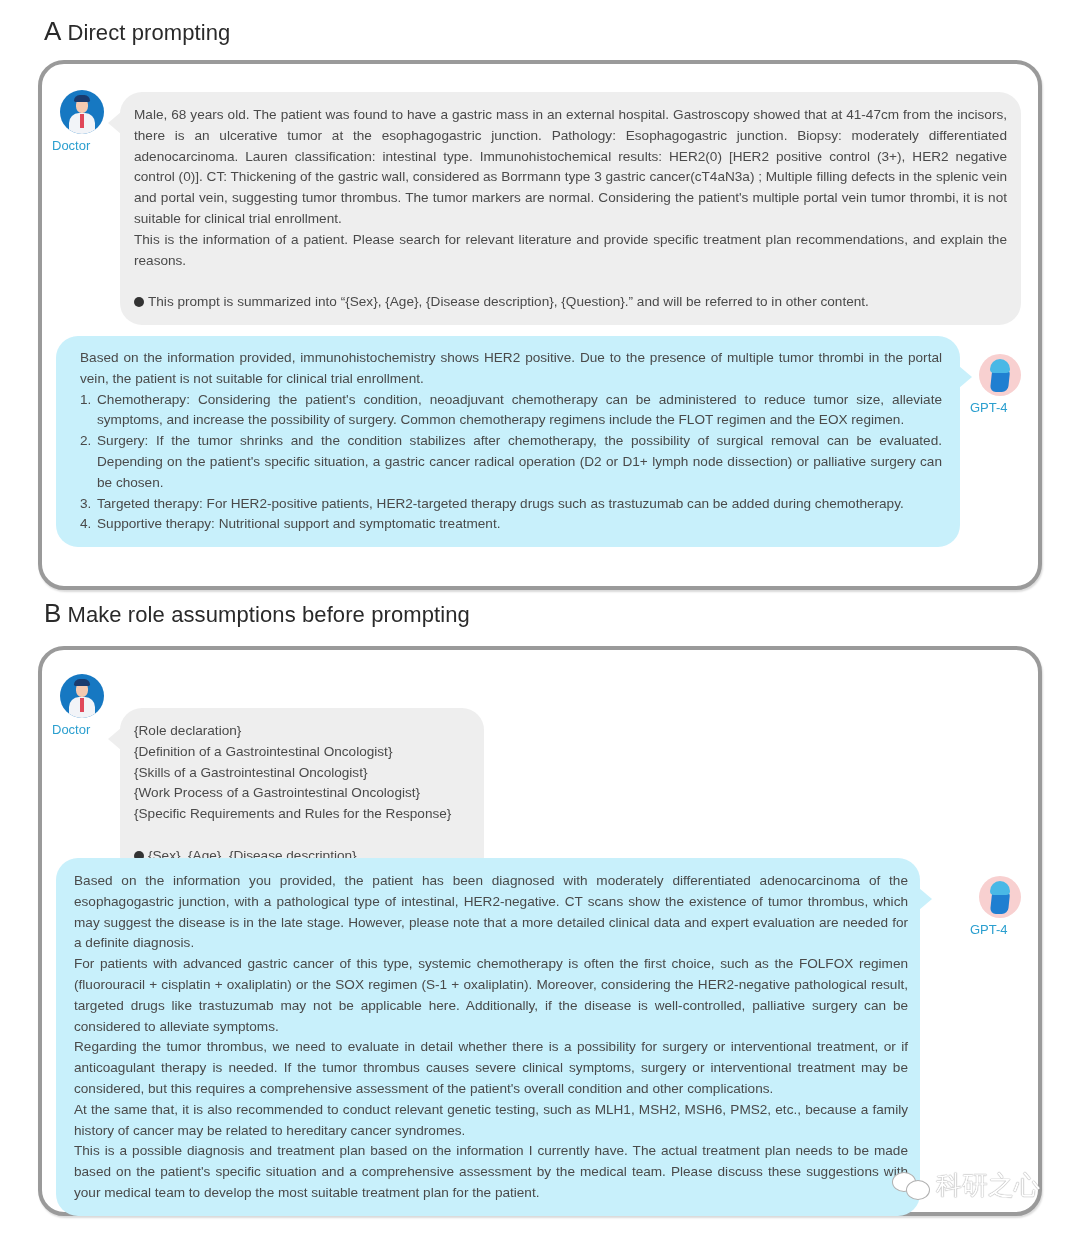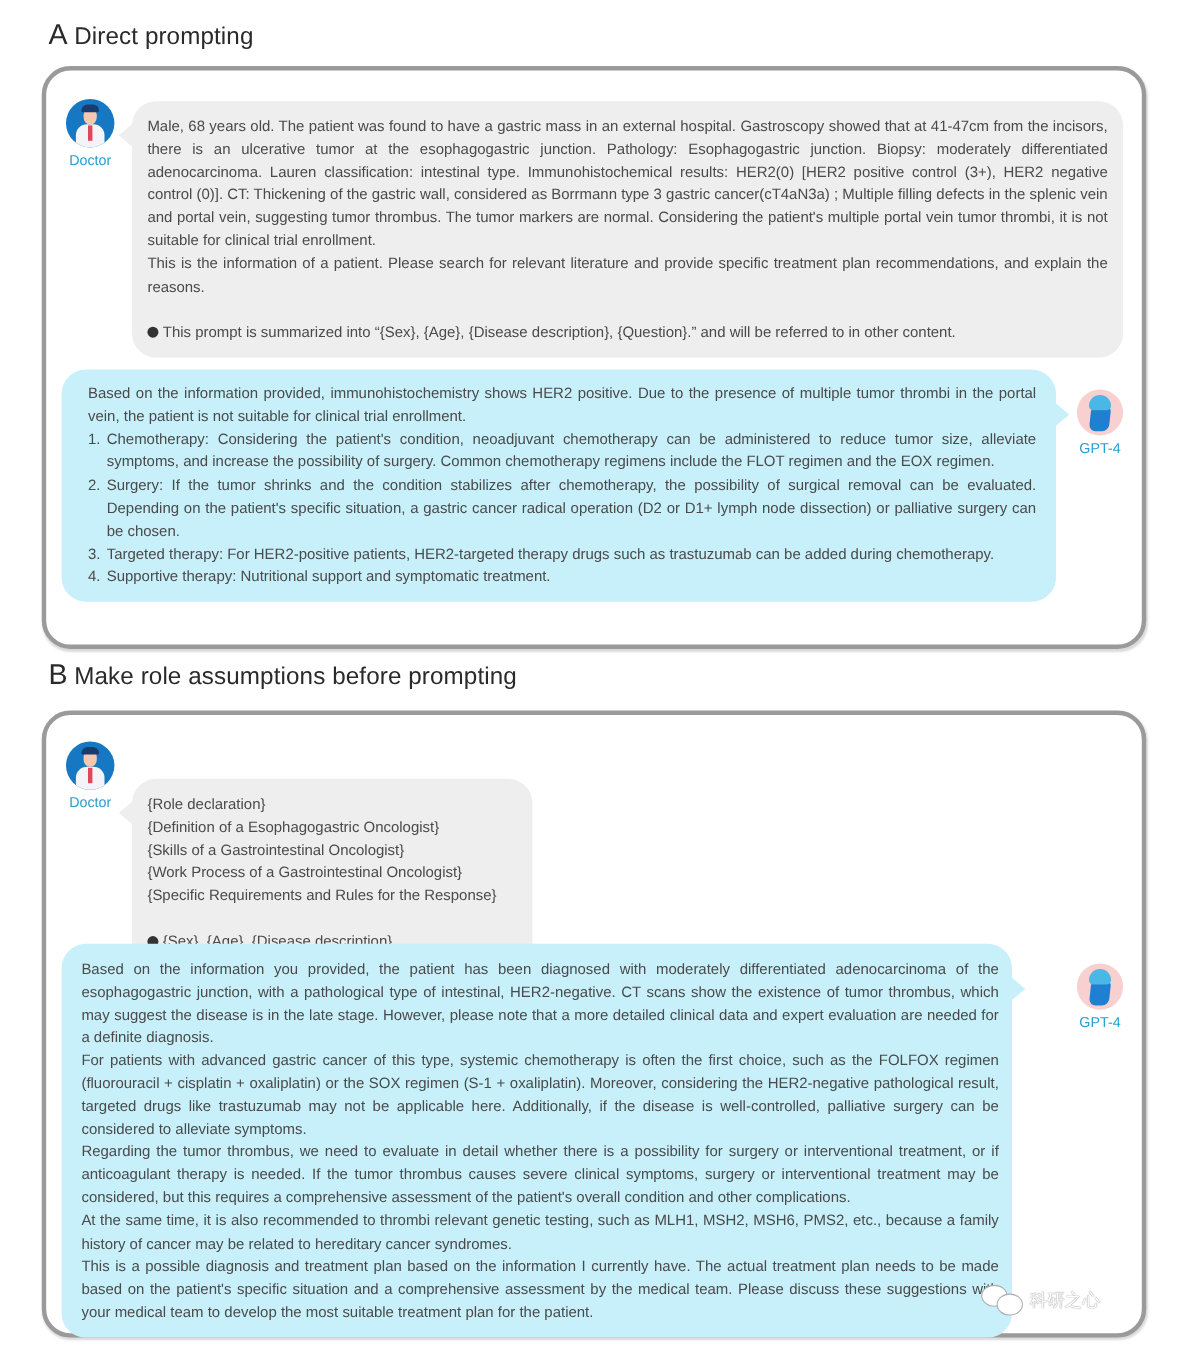--- a/index.html
+++ b/index.html
@@ -8,21 +8,21 @@
 
   .section-title { position: absolute; left: 44px; font-size: 22px; color: #2a2a2a; letter-spacing: 0.1px; }
   .section-title .letter { font-size: 26px; margin-right: 6px; }
   #title-a { top: 16px; }
   #title-b { top: 598px; }
 
   .panel { position: absolute; left: 38px; width: 1004px; border: 4px solid #9a9a9a; border-radius: 26px; background: #fff; box-shadow: 1px 2px 2px rgba(0,0,0,0.15); }
   #panel-a { top: 60px; height: 530px; }
   #panel-b { top: 646px; height: 570px; }
 
-  .avatar-wrap { position: absolute; width: 60px; text-align: center; }
+  .avatar-wrap { position: absolute; width: 60px; }
   .avatar-label { font-size: 13px; color: #2b9fcf; margin-top: 4px; display: block; }
   .doctor-avatar { width: 44px; height: 44px; border-radius: 50%; margin: 0 auto; background: #1678c2; position: relative; overflow: hidden; }
   .doctor-avatar .face { position: absolute; left: 16px; top: 8px; width: 12px; height: 15px; background: #f5c9b0; border-radius: 45%; }
   .doctor-avatar .hair { position: absolute; left: 14px; top: 5px; width: 16px; height: 7px; background: #1a3b6e; border-radius: 8px 8px 2px 2px; }
   .doctor-avatar .coat { position: absolute; left: 9px; top: 23px; width: 26px; height: 24px; background: #f2f4f8; border-radius: 10px 10px 0 0; }
   .doctor-avatar .tie { position: absolute; left: 20px; top: 24px; width: 4px; height: 14px; background: #e0485a; }
 
   .gpt-avatar { width: 42px; height: 42px; border-radius: 50%; margin: 0 auto; background: #f8d0d0; position: relative; overflow: hidden; }
   .gpt-avatar .head { position: absolute; left: 11px; top: 5px; width: 20px; height: 14px; background: #49b8e6; border-radius: 10px 10px 4px 4px; }
   .gpt-avatar .body { position: absolute; left: 12px; top: 16px; width: 18px; height: 22px; background: #1f7fd1; border-radius: 4px 4px 6px 6px; transform: skewX(-6deg); }
@@ -34,21 +34,21 @@
   .bubble.gpt::after { content: ""; position: absolute; right: -12px; top: 30px; border-top: 11px solid transparent; border-bottom: 11px solid transparent; border-left: 13px solid #c8f0fb; }
 
   .para { display: block; text-align: justify; }
   .spacer { height: 20.8px; }
   .bullet { display: inline-block; width: 10px; height: 10px; border-radius: 50%; background: #333; margin-right: 4px; vertical-align: -1px; }
   ol.plan { list-style: none; }
   ol.plan li { display: flex; text-align: justify; }
   ol.plan li .num { flex: 0 0 17px; }
   ol.plan li .txt { flex: 1; }
 
-  .watermark { position: absolute; left: 892px; top: 1168px; display: flex; align-items: center; color: #ffffff; font-size: 16px; text-shadow: 0 0 1px #9a9a9a, 0 0 1px #9a9a9a; }
+  .watermark { position: absolute; left: 892px; top: 1168px; display: flex; align-items: center; color: #ffffff; font-size: 26px; text-shadow: 0 0 1px #9a9a9a, 0 0 1px #9a9a9a; }
   .wm-icon { width: 40px; height: 28px; position: relative; margin-right: 4px; }
   .wm-icon span { position: absolute; border: 1.5px solid #b0b0b0; background: #fff; border-radius: 50%; }
 </style>
 </head>
 <body>
 
 <div class="section-title" id="title-a">
   <span class="letter">A</span><span>Direct prompting</span>
 </div>
 
@@ -111,33 +111,33 @@
       <div class="coat"></div>
         <div class="tie"></div>
         <div class="face"></div>
         <div class="hair"></div>
     </div>
     <span class="avatar-label">Doctor</span>
   </div>
 
   <div class="bubble doc" style="left:78px; top:26px; width:364px; padding:13px 14px 12px 14px;margin-top:32px;">
     <span class="para">{Role declaration}</span>
-    <span class="para">{Definition of a Esophagogastric Oncologist}</span>
+    <span class="para">{Definition of a Gastrointestinal Oncologist}</span>
     <span class="para">{Skills of a Gastrointestinal Oncologist}</span>
     <span class="para">{Work Process of a Gastrointestinal Oncologist}</span>
     <span class="para">{Specific Requirements and Rules for the Response}</span>
     <div class="spacer"></div>
     <span class="para"><span class="bullet"></span><span>{Sex}, {Age}, {Disease description}.</span></span>
   </div>
 
   <div class="bubble gpt" style="left:14px; top:208px; width:864px; padding:13px 12px 12px 18px;">
     <span class="para">Based on the information you provided, the patient has been diagnosed with moderately differentiated adenocarcinoma of the esophagogastric junction, with a pathological type of intestinal, HER2-negative. CT scans show the existence of tumor thrombus, which may suggest the disease is in the late stage. However, please note that a more detailed clinical data and expert evaluation are needed for a definite diagnosis.</span>
     <span class="para">For patients with advanced gastric cancer of this type, systemic chemotherapy is often the first choice, such as the FOLFOX regimen (fluorouracil + cisplatin + oxaliplatin) or the SOX regimen (S-1 + oxaliplatin). Moreover, considering the HER2-negative pathological result, targeted drugs like trastuzumab may not be applicable here. Additionally, if the disease is well-controlled, palliative surgery can be considered to alleviate symptoms.</span>
     <span class="para">Regarding the tumor thrombus, we need to evaluate in detail whether there is a possibility for surgery or interventional treatment, or if anticoagulant therapy is needed. If the tumor thrombus causes severe clinical symptoms, surgery or interventional treatment may be considered, but this requires a comprehensive assessment of the patient's overall condition and other complications.</span>
-    <span class="para">At the same time, it is also recommended to thrombi relevant genetic testing, such as MLH1, MSH2, MSH6, PMS2, etc., because a family history of cancer may be related to hereditary cancer syndromes.</span>
+    <span class="para">At the same that, it is also recommended to conduct relevant genetic testing, such as MLH1, MSH2, MSH6, PMS2, etc., because a family history of cancer may be related to hereditary cancer syndromes.</span>
     <span class="para">This is a possible diagnosis and treatment plan based on the information I currently have. The actual treatment plan needs to be made based on the patient's specific situation and a comprehensive assessment by the medical team. Please discuss these suggestions with your medical team to develop the most suitable treatment plan for the patient.</span>
   </div>
 
   <div class="avatar-wrap" style="left:928px; top:226px;">
     <div class="gpt-avatar">
         <div class="body"></div>
         <div class="head"></div>
       </div>
     <span class="avatar-label">GPT-4</span>
   </div>

